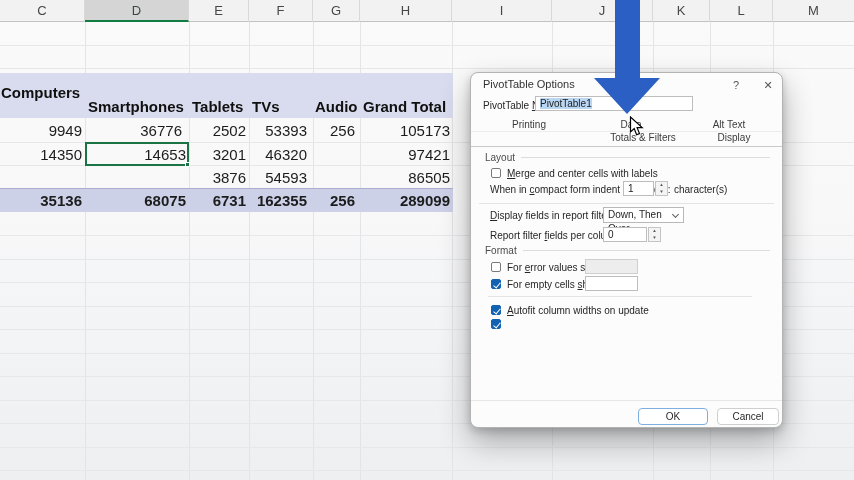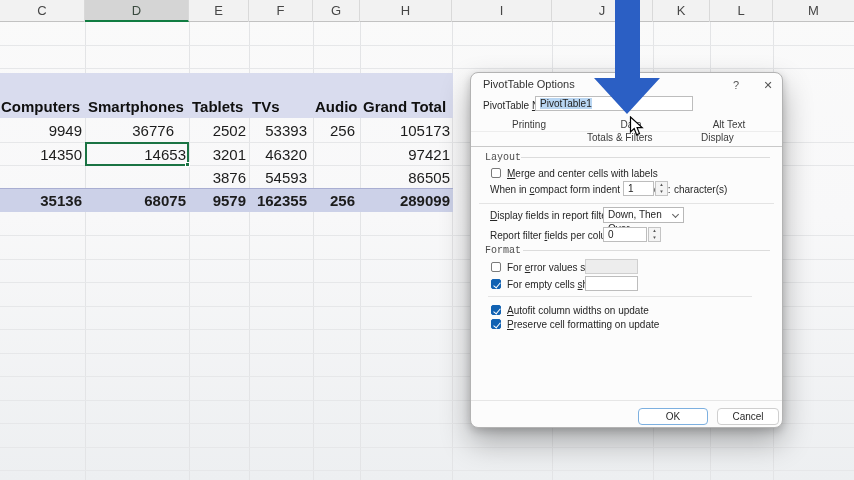--- a/index.html
+++ b/index.html
@@ -40,27 +40,27 @@
     font-size:10px; color:#262626; }
   .dlg-abs { position:absolute; white-space:nowrap; }
   .dlg-title { left:12px; top:5px; font-size:11px; color:#333; }
   .dlg-sysbtn { top:4px; width:18px; height:16px; text-align:center; line-height:16px;
     color:#555; font-size:11px; cursor:default; }
   .dlg-input { position:absolute; background:#fff; border:1px solid #bdbdbd; height:15px;
     line-height:13px; padding:0 4px; font-size:10px; color:#222; }
   .dlg-input.disabled { background:#ededed; border-color:#cfcfcf; }
   .sel-text { background:#b9d6f2; }
   .tab1 { top:45px; height:13px; line-height:13px; text-align:center; color:#3b3b3b; }
-  .tab2 { top:58px; height:14px; line-height:14px; color:#3b3b3b; }
+  .tab2 { top:58px; height:14px; line-height:14px; text-align:center; color:#3b3b3b; }
   .tabline { position:absolute; left:0; right:0; top:73px; height:1px; background:#c9c9c9; }
   .tabline2 { position:absolute; left:0; right:0; top:57.5px; height:1px; background:#ededed; }
   .active-tab { position:absolute; left:6px; top:57px; width:110px; height:17px;
     background:#fcfcfc; border:1px solid #c6c6c6; border-bottom:none;
     border-radius:3px 3px 0 0; text-align:center; line-height:16px; z-index:2; color:#1f1f1f; }
-  .grp-label { color:#4c4c4c;font-family:Liberation Mono, monospace; }
+  .grp-label { color:#4c4c4c; }
   .grp-line { position:absolute; height:1px; background:#dcdcdc; }
   .sep-line { position:absolute; height:1px; background:#e4e4e4; }
   .chk { position:absolute; width:10px; height:10px; border:1px solid #7a7a7a;
     border-radius:2px; background:#fff; }
   .chk.checked { background:#1262b2; border-color:#1262b2; }
   .chk.checked::after { content:""; position:absolute; left:3px; top:0.5px; width:3px;
     height:6px; border:solid #fff; border-width:0 1.6px 1.6px 0; transform:rotate(40deg); }
   .spinner { position:absolute; width:13px; background:#f4f4f4; border:1px solid #c4c4c4;
     font-size:4.5px; color:#555; text-align:center; line-height:6.5px; }
   .dropdown { position:absolute; background:#fff; border:1px solid #b8b8b8; height:16px;
@@ -122,49 +122,49 @@
     <div class="colheader" style="left:452px;width:100px">I</div>
     <div class="colheader" style="left:552px;width:101px">J</div>
     <div class="colheader" style="left:653px;width:57px">K</div>
     <div class="colheader" style="left:710px;width:63px">L</div>
     <div class="colheader" style="left:773px;width:81px;border-right:none">M</div>
   </div>
 
   <div class="pivot-band band-header"></div>
   <div class="pivot-band band-total"></div>
 
-  <div class="pv-cell pv-head" style="left:1px;top:95px;width:83px">Computers</div>
+  <div class="pv-cell pv-head" style="left:1px;top:81px;width:83px">Computers</div>
   <div class="pv-cell pv-head" style="left:88px;top:95px;width:100px">Smartphones</div>
   <div class="pv-cell pv-head" style="left:192px;top:95px;width:56px">Tablets</div>
   <div class="pv-cell pv-head" style="left:252px;top:95px;width:60px">TVs</div>
   <div class="pv-cell pv-head" style="left:315px;top:95px;width:44px">Audio</div>
   <div class="pv-cell pv-head" style="left:363px;top:95px;width:88px">Grand Total</div>
 
   <div class="pv-cell" style="left:0;top:119px;width:82px">9949</div>
-  <div class="pv-cell" style="left:73px;top:119px;width:101px">36776</div>
+  <div class="pv-cell" style="left:81px;top:119px;width:101px">36776</div>
   <div class="pv-cell" style="left:189px;top:119px;width:57px">2502</div>
   <div class="pv-cell" style="left:249px;top:119px;width:58px">53393</div>
   <div class="pv-cell" style="left:313px;top:119px;width:42px">256</div>
   <div class="pv-cell" style="left:360px;top:119px;width:90px">105173</div>
 
   <div class="pv-cell" style="left:0;top:142.5px;width:82px">14350</div>
   <div class="pv-cell" style="left:85px;top:142.5px;width:101px">14653</div>
   <div class="pv-cell" style="left:189px;top:142.5px;width:57px">3201</div>
   <div class="pv-cell" style="left:249px;top:142.5px;width:58px">46320</div>
   <div class="pv-cell" style="left:313px;top:142.5px;width:42px"></div>
   <div class="pv-cell" style="left:360px;top:142.5px;width:90px">97421</div>
 
   <div class="pv-cell" style="left:189px;top:166px;width:57px">3876</div>
   <div class="pv-cell" style="left:249px;top:166px;width:58px">54593</div>
   <div class="pv-cell" style="left:313px;top:166px;width:42px"></div>
   <div class="pv-cell" style="left:360px;top:166px;width:90px">86505</div>
 
   <div class="pv-cell pv-total" style="left:0;top:189px;width:82px">35136</div>
   <div class="pv-cell pv-total" style="left:85px;top:189px;width:101px">68075</div>
-  <div class="pv-cell pv-total" style="left:189px;top:189px;width:57px">9579</div>
+  <div class="pv-cell pv-total" style="left:189px;top:189px;width:57px">6731</div>
   <div class="pv-cell pv-total" style="left:249px;top:189px;width:58px">162355</div>
   <div class="pv-cell pv-total" style="left:313px;top:189px;width:42px">256</div>
   <div class="pv-cell pv-total" style="left:360px;top:189px;width:90px">289099</div>
 
   <div class="sel-cell">
     <div class="sel-handle"></div>
   </div>
 
   <div class="dialog">
     <div class="dlg-abs dlg-title">PivotTable Options</div>
@@ -217,21 +217,20 @@
     <div class="chk checked" style="left:20px;top:206px"></div>
     <div class="dlg-abs" style="left:36px;top:206px">For empty cells <u>s</u>how:</div>
     <div class="dlg-input" style="left:114px;top:203px;width:53px"></div>
 
     <div class="sep-line" style="left:17px;right:30px;top:223px"></div>
 
     <div class="chk checked" style="left:20px;top:232px"></div>
     <div class="dlg-abs" style="left:36px;top:232px"><u>A</u>utofit column widths on update</div>
 
     <div class="chk checked" style="left:20px;top:246px"></div>
-    <div class="dlg-abs" style="left:36px;top:246px"><u>P</u>reserve cell formatting on update</div>
 
     <div class="footer-line"></div>
     <button class="dlg-btn primary" style="left:167px;top:335px;width:70px">OK</button>
     <button class="dlg-btn" style="left:246px;top:335px;width:62px">Cancel</button>
   </div>
 
   <div class="big-arrow" id="big-arrow" style="background: rgb(43, 95, 196);"></div>
 
   <div class="cursor">
     <svg width="16" height="22" viewBox="0 0 16 22">

